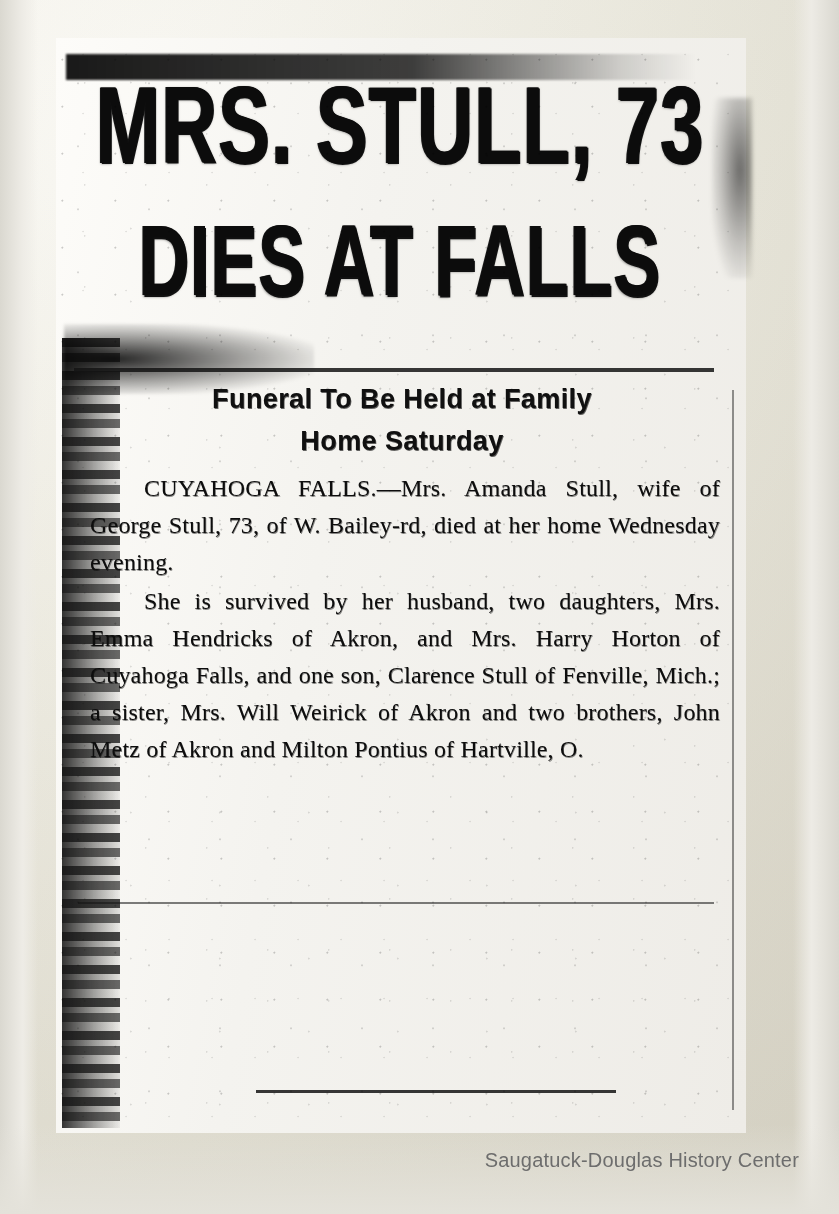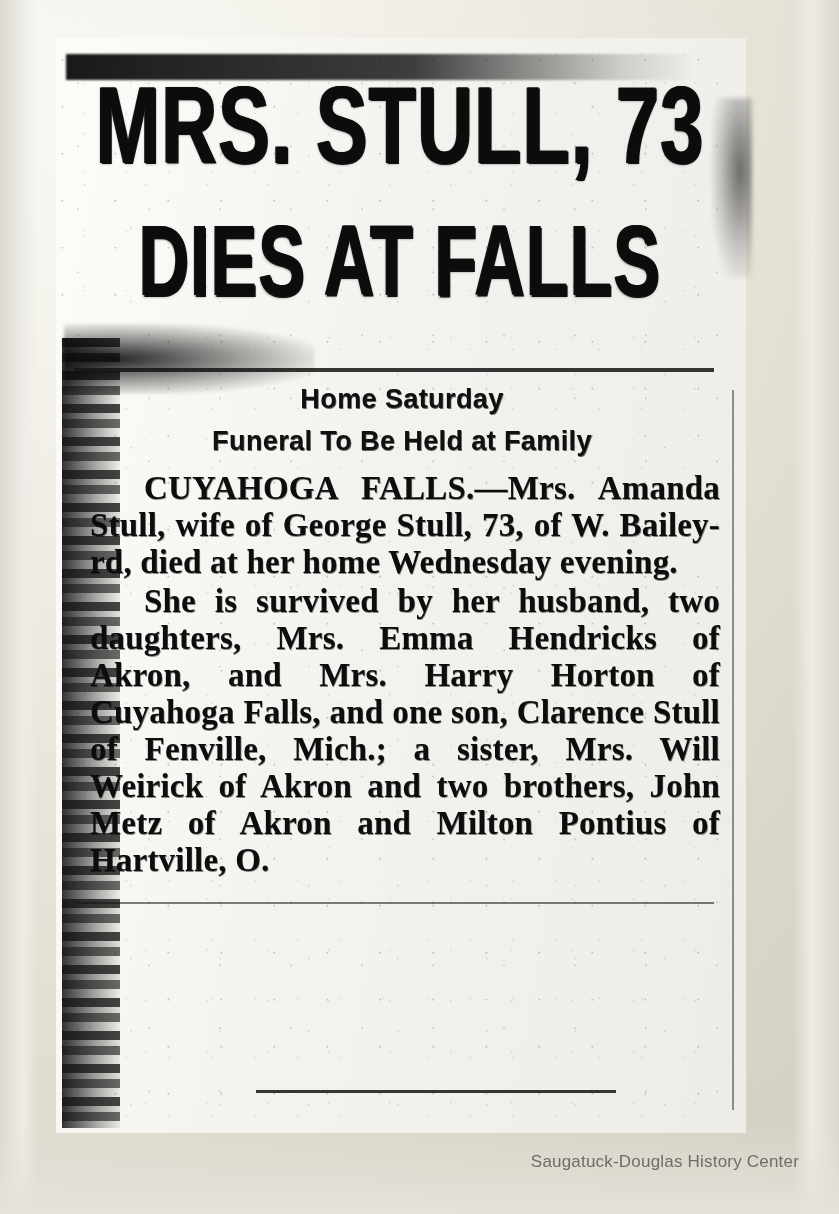--- a/index.html
+++ b/index.html
@@ -166,24 +166,24 @@
     text-shadow: 0.7px 0.7px 0 rgba(0,0,0,0.6);
   }
 
   
   .body-col {
     position: absolute;
     left: 34px;
     top: 432px;
     width: 630px;
     font-family: "Liberation Serif", serif;
-    font-size: 33px;
+    font-size: 24px;
     line-height: 37px;
     color: #0d0d0d;
-    font-weight: bold;
+    font-weight: normal;
     letter-spacing: 0.2px;
     text-shadow: 0.6px 0.6px 0 rgba(0,0,0,0.45);
   }
   .para {
     margin: 0 0 2px 0;
     text-align: justify;
     text-justify: inter-word;
   }
   .para.indent { text-indent: 54px; }
 
@@ -219,21 +219,21 @@
     background-size: 53px 47px, 71px 63px, 43px 59px, 89px 73px, 61px 51px;
     opacity: 0.55;
   }
 
   
   .credit {
     position: absolute;
     right: 40px;
     bottom: 42px;
     font-family: "Liberation Sans", sans-serif;
-    font-size: 17px;
+    font-size: 20px;
     color: #6d6d6d;
     letter-spacing: 0.2px;
     margin-left: 32px;
   }
 </style>
 </head>
 <body>
 
 <div class="page">
   <div class="paper-tone"></div>
@@ -249,22 +249,22 @@
     <div class="right-smudge"></div>
 
     <div class="headline">
       <div class="line1">MRS. STULL, 73</div>
       <div class="line2">DIES AT FALLS</div>
     </div>
 
     <div class="rule r1"></div>
 
     <div class="subhead">
+      <div>Funeral To Be Held at Family</div>
       <div>Home Saturday</div>
-      <div>Funeral To Be Held at Family</div>
     </div>
 
     <div class="body-col">
       <p class="para lead indent">CUYAHOGA FALLS.—Mrs. Amanda Stull, wife of George Stull, 73, of W. Bailey-rd, died at her home Wednesday evening.</p>
       <p class="para indent">She is survived by her husband, two daughters, Mrs. Emma Hendricks of Akron, and Mrs. Harry Horton of Cuyahoga Falls, and one son, Clarence Stull of Fenville, Mich.; a sister, Mrs. Will Weirick of Akron and two brothers, John Metz of Akron and Milton Pontius of Hartville, O.</p>
     </div>
 
     <div class="inner-rule"></div>
     <div class="box-rule-right"></div>
     <div class="rule r2"></div>

